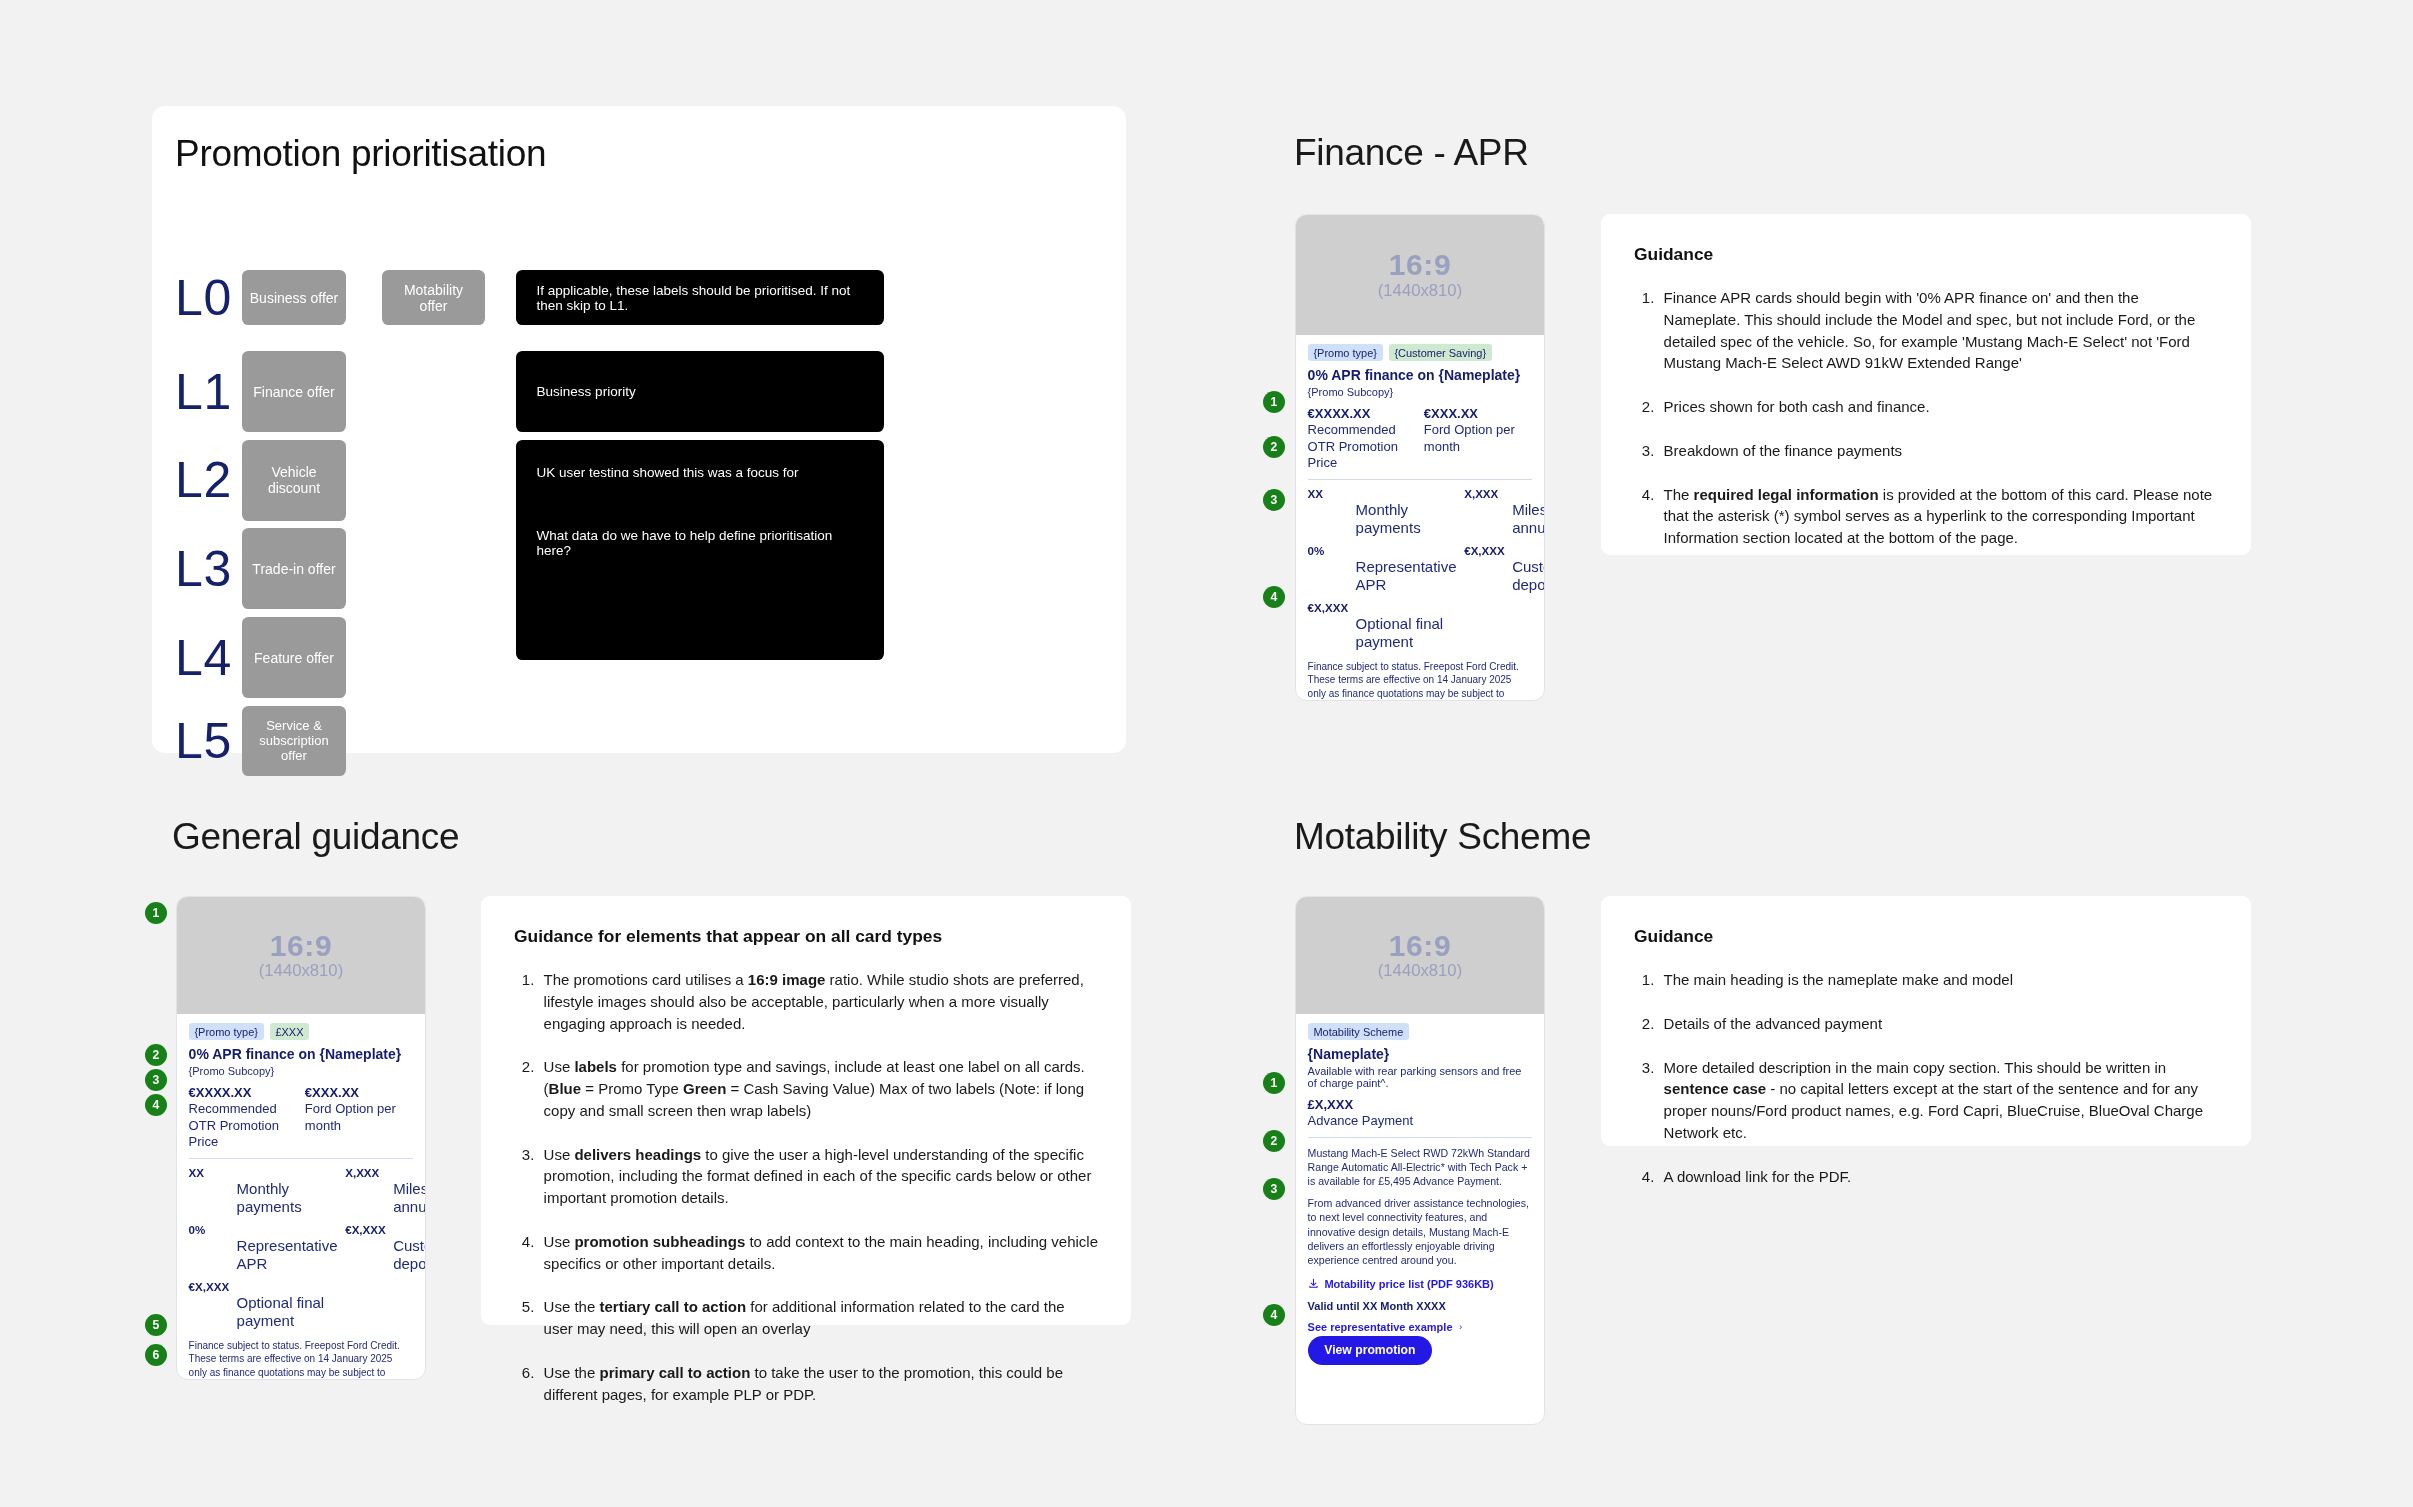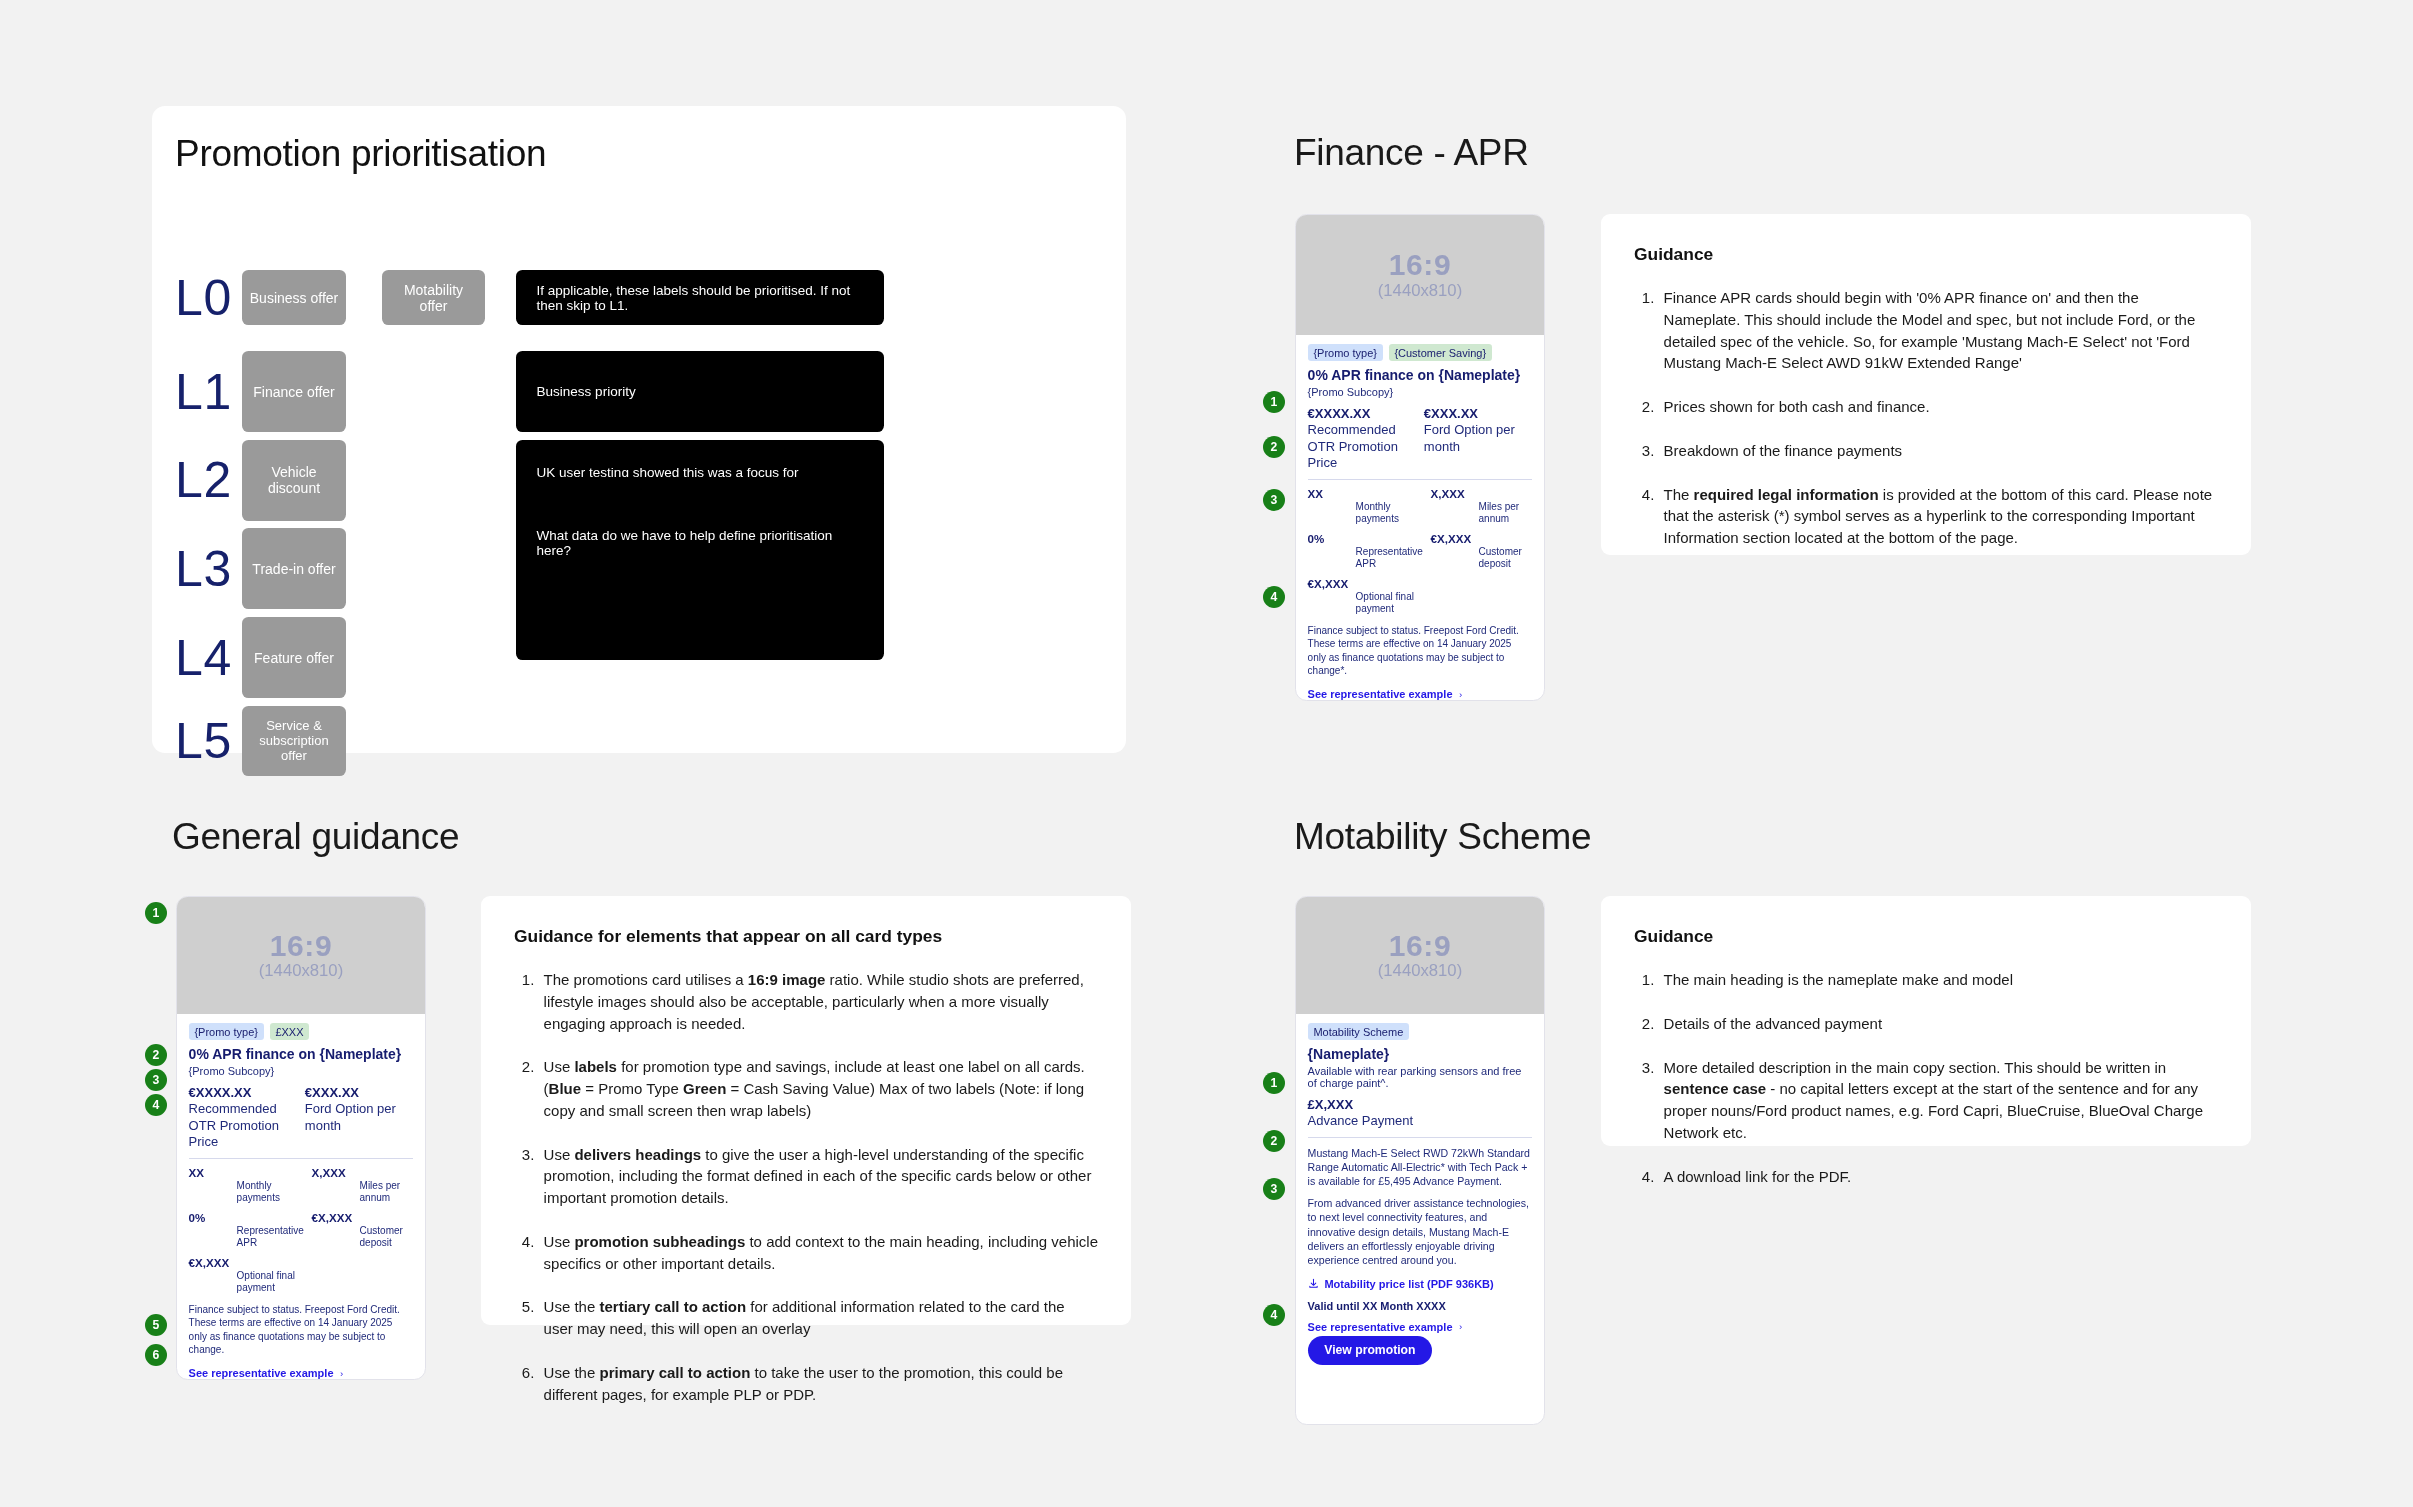--- a/index.html
+++ b/index.html
@@ -89,21 +89,21 @@
     column-gap: 7.7px; row-gap: 0;
   }
   .price-big { font-size: 13px; font-weight: 700; color: #161c6e; line-height: 1.25; }
   .price-lbl { font-size: 13px; color: #202a7a; line-height: 1.25; }
   .divider { height: 0.6px; background: #d6d9ec; margin: 7.7px 0; }
   .spec-grid {
     display: grid; grid-template-columns: 1fr 1fr;
     column-gap: 7.7px; row-gap: 7px;
   }
   .spec-v { font-size: 11.6px; font-weight: 700; color: #161c6e; line-height: 1.2; }
-  .spec-l { font-size: 10px; color: #202a7a; line-height: 1.2; padding-left: 48px; }
+  .spec-l { font-size: 15px; color: #202a7a; line-height: 1.2; padding-left: 48px; }
   .legal { font-size: 10px; line-height: 1.35; color: #202a7a; margin-top: 9px; }
   .tert-link {
     font-size: 11px; font-weight: 700; color: #2418e6;
     margin-top: 10.3px; display: flex; align-items: center; gap: 6.4px;
   }
   .tert-link .chev { font-size: 9.7px; font-weight: 400; }
   .btn-primary {
     margin-top: 3px; display: inline-flex; align-items: center;
     justify-content: center; background: #2418e6; color: #fff;
     font-size: 12.2px; font-weight: 700; border-radius: 643px;

